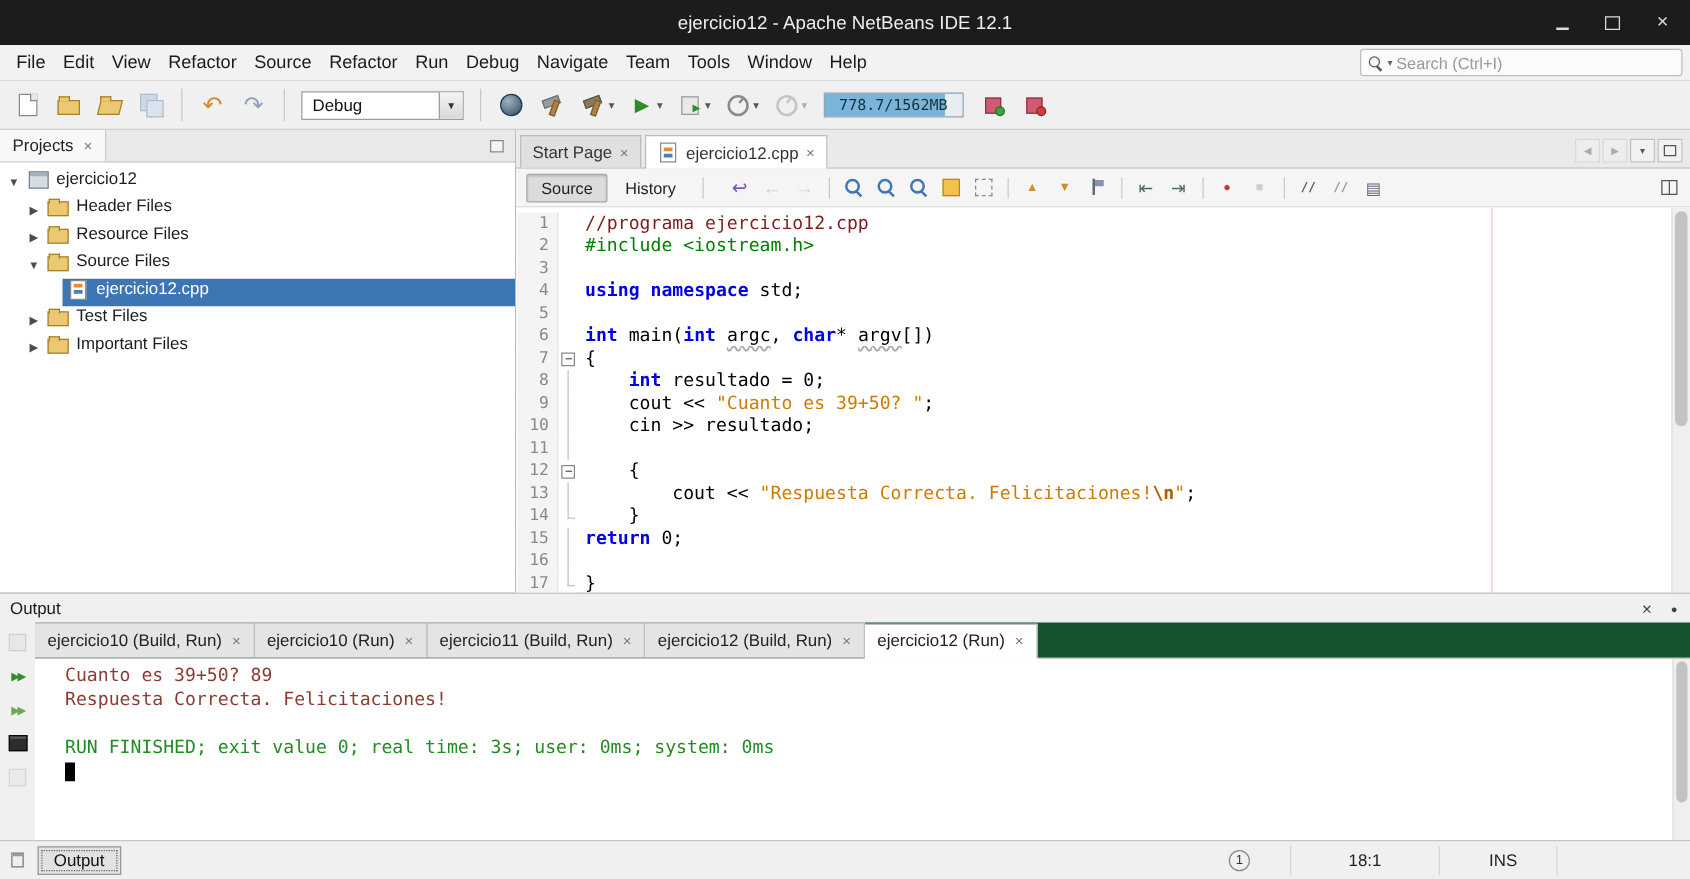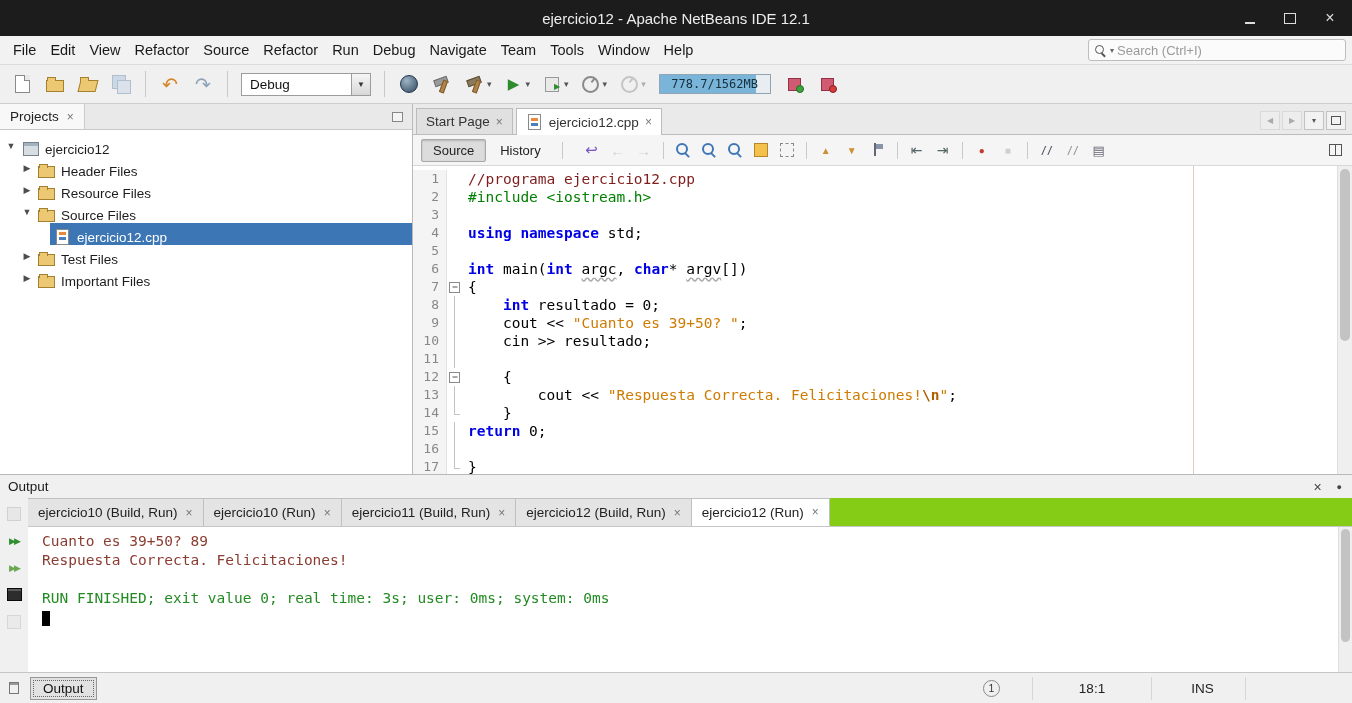--- a/index.html
+++ b/index.html
@@ -72,21 +72,21 @@
 
 .projects{flex:0 0 413px;border-right:1px solid #b9b9b9;display:flex;flex-direction:column;background:#fff}
 .phead{height:26px;background:#e9e9e9;border-bottom:1px solid #c9c9c9;display:flex;align-items:flex-start;position:relative}
 .ptab{height:25px;background:#f8f8f8;border-right:1px solid #c9c9c9;display:flex;align-items:center;gap:8px;padding:0 10px;font-size:13.5px;color:#222}
 .tclose{font-size:12px;color:#777;cursor:default}
 .pmin{position:absolute;right:9px;top:8px;width:11px;height:10px;border:1px solid #888;background:#f4f4f4}
 .ptree{flex:1;padding-top:5px;overflow:hidden}
 .trow{display:flex;align-items:center;height:22px}
 .tindent{flex:0 0 auto}
 .texp{flex:0 0 14px;font-size:9px;color:#4d4d4d;display:flex;justify-content:center}
-.tcontent{display:flex;align-items:flex-end;gap:6px;flex:1;height:22px;padding:0 4px}
+.tcontent{display:flex;align-items:flex-start;gap:6px;flex:1;height:22px;padding:0 4px}
 .trow.sel .tcontent{background:#3c76b5}
 .trow.sel .tlabel{color:#fff}
 .tlabel{font-size:13.5px;color:#1c1c1c;white-space:nowrap}
 .ticon{position:relative;width:17px;height:17px;display:inline-flex;align-items:center;justify-content:center;flex:0 0 auto}
 .ti-project::before{content:'';width:14px;height:12px;background:#d6dde3;border:1px solid #76828e;box-shadow:inset 0 3px 0 #a4b2be}
 .ti-folder::before{content:'';width:15px;height:10px;background:#ecc873;border:1px solid #a4812f;margin-top:3px}
 .ti-folder::after{content:'';position:absolute;top:2px;left:1px;width:7px;height:3px;background:#ecc873;border:1px solid #a4812f;border-bottom:none}
 .ti-cppfile::before{content:'';width:11px;height:14px;background:#fff;border:1px solid #8a8a8a}
 .ti-cppfile::after{content:'';position:absolute;left:5px;top:4px;width:7px;height:3px;background:#e98a3a;box-shadow:0 5px 0 #4d7fba}
 
@@ -159,26 +159,26 @@
 .obody{flex:1;display:flex;min-height:0}
 .ostrip{flex:0 0 28px;background:#f0f0f0;display:flex;flex-direction:column;align-items:center;padding-top:5px;gap:6px}
 .os-btn{width:21px;height:21px;display:flex;align-items:center;justify-content:center}
 .os{position:relative;display:flex;align-items:center;justify-content:center;width:17px;height:17px}
 .os-opt::before{content:'';width:12px;height:12px;background:#dcdcdc;border:1px solid #a8a8a8}
 .os-rerun{color:#2f8e2f;font-size:9px;letter-spacing:-2px}
 .os-rerun2{color:#6aa84f}
 .os-term::before{content:'';width:13px;height:11px;background:#2d2d2d;border:1px solid #0a0a0a;box-shadow:inset 0 2px 0 #5a5a5a}
 .os-clear::before{content:'';width:12px;height:12px;background:#e2e2e2;border:1px solid #b5b5b5}
 .ocol{flex:1;display:flex;flex-direction:column;min-width:0}
-.otabs{flex:0 0 29px;background:#84cc16;border-bottom:1px solid #c6c6c6;display:flex;align-items:flex-start}
+.otabs{flex:0 0 29px;background:#14532d;border-bottom:1px solid #c6c6c6;display:flex;align-items:center}
 .otab{height:28px;display:flex;align-items:center;gap:8px;padding:0 10px;font-size:13.5px;color:#222;background:#e4e4e4;border-right:1px solid #c0c0c0;border-top:1px solid #c0c0c0}
 .otab.active{background:#fff;margin-bottom:-1px;border-bottom:1px solid #fff}
 .otab-label{white-space:nowrap}
 .otext-wrap{position:relative;flex:1;background:#fff;overflow:hidden}
-#output-lines{padding:5px 0 0 14px}
+#output-lines{padding:5px 0 0 24px}
 .oline{height:19px;line-height:19px;font-family:"DejaVu Sans Mono",monospace;font-size:14.5px;white-space:pre}
 .ol-stdout{color:#8b3c32}
 .ol-status{color:#228b22}
 .ocursor{display:inline-block;width:8px;height:15px;background:#000;vertical-align:middle}
 .oscroll{position:absolute;right:0;top:0;bottom:0;width:14px;background:#efefef;border-left:1px solid #dedede}
 .othumb{position:absolute;left:2px;right:2px;top:2px;height:78%;background:#c3c3c3;border-radius:6px}
 
 
 .statusbar{flex:0 0 31px;border-top:1px solid #c6c6c6;background:#f0f0f0;display:flex;align-items:center;padding:0 6px;gap:8px}
 .sb-dock{width:16px;height:14px;position:relative}

